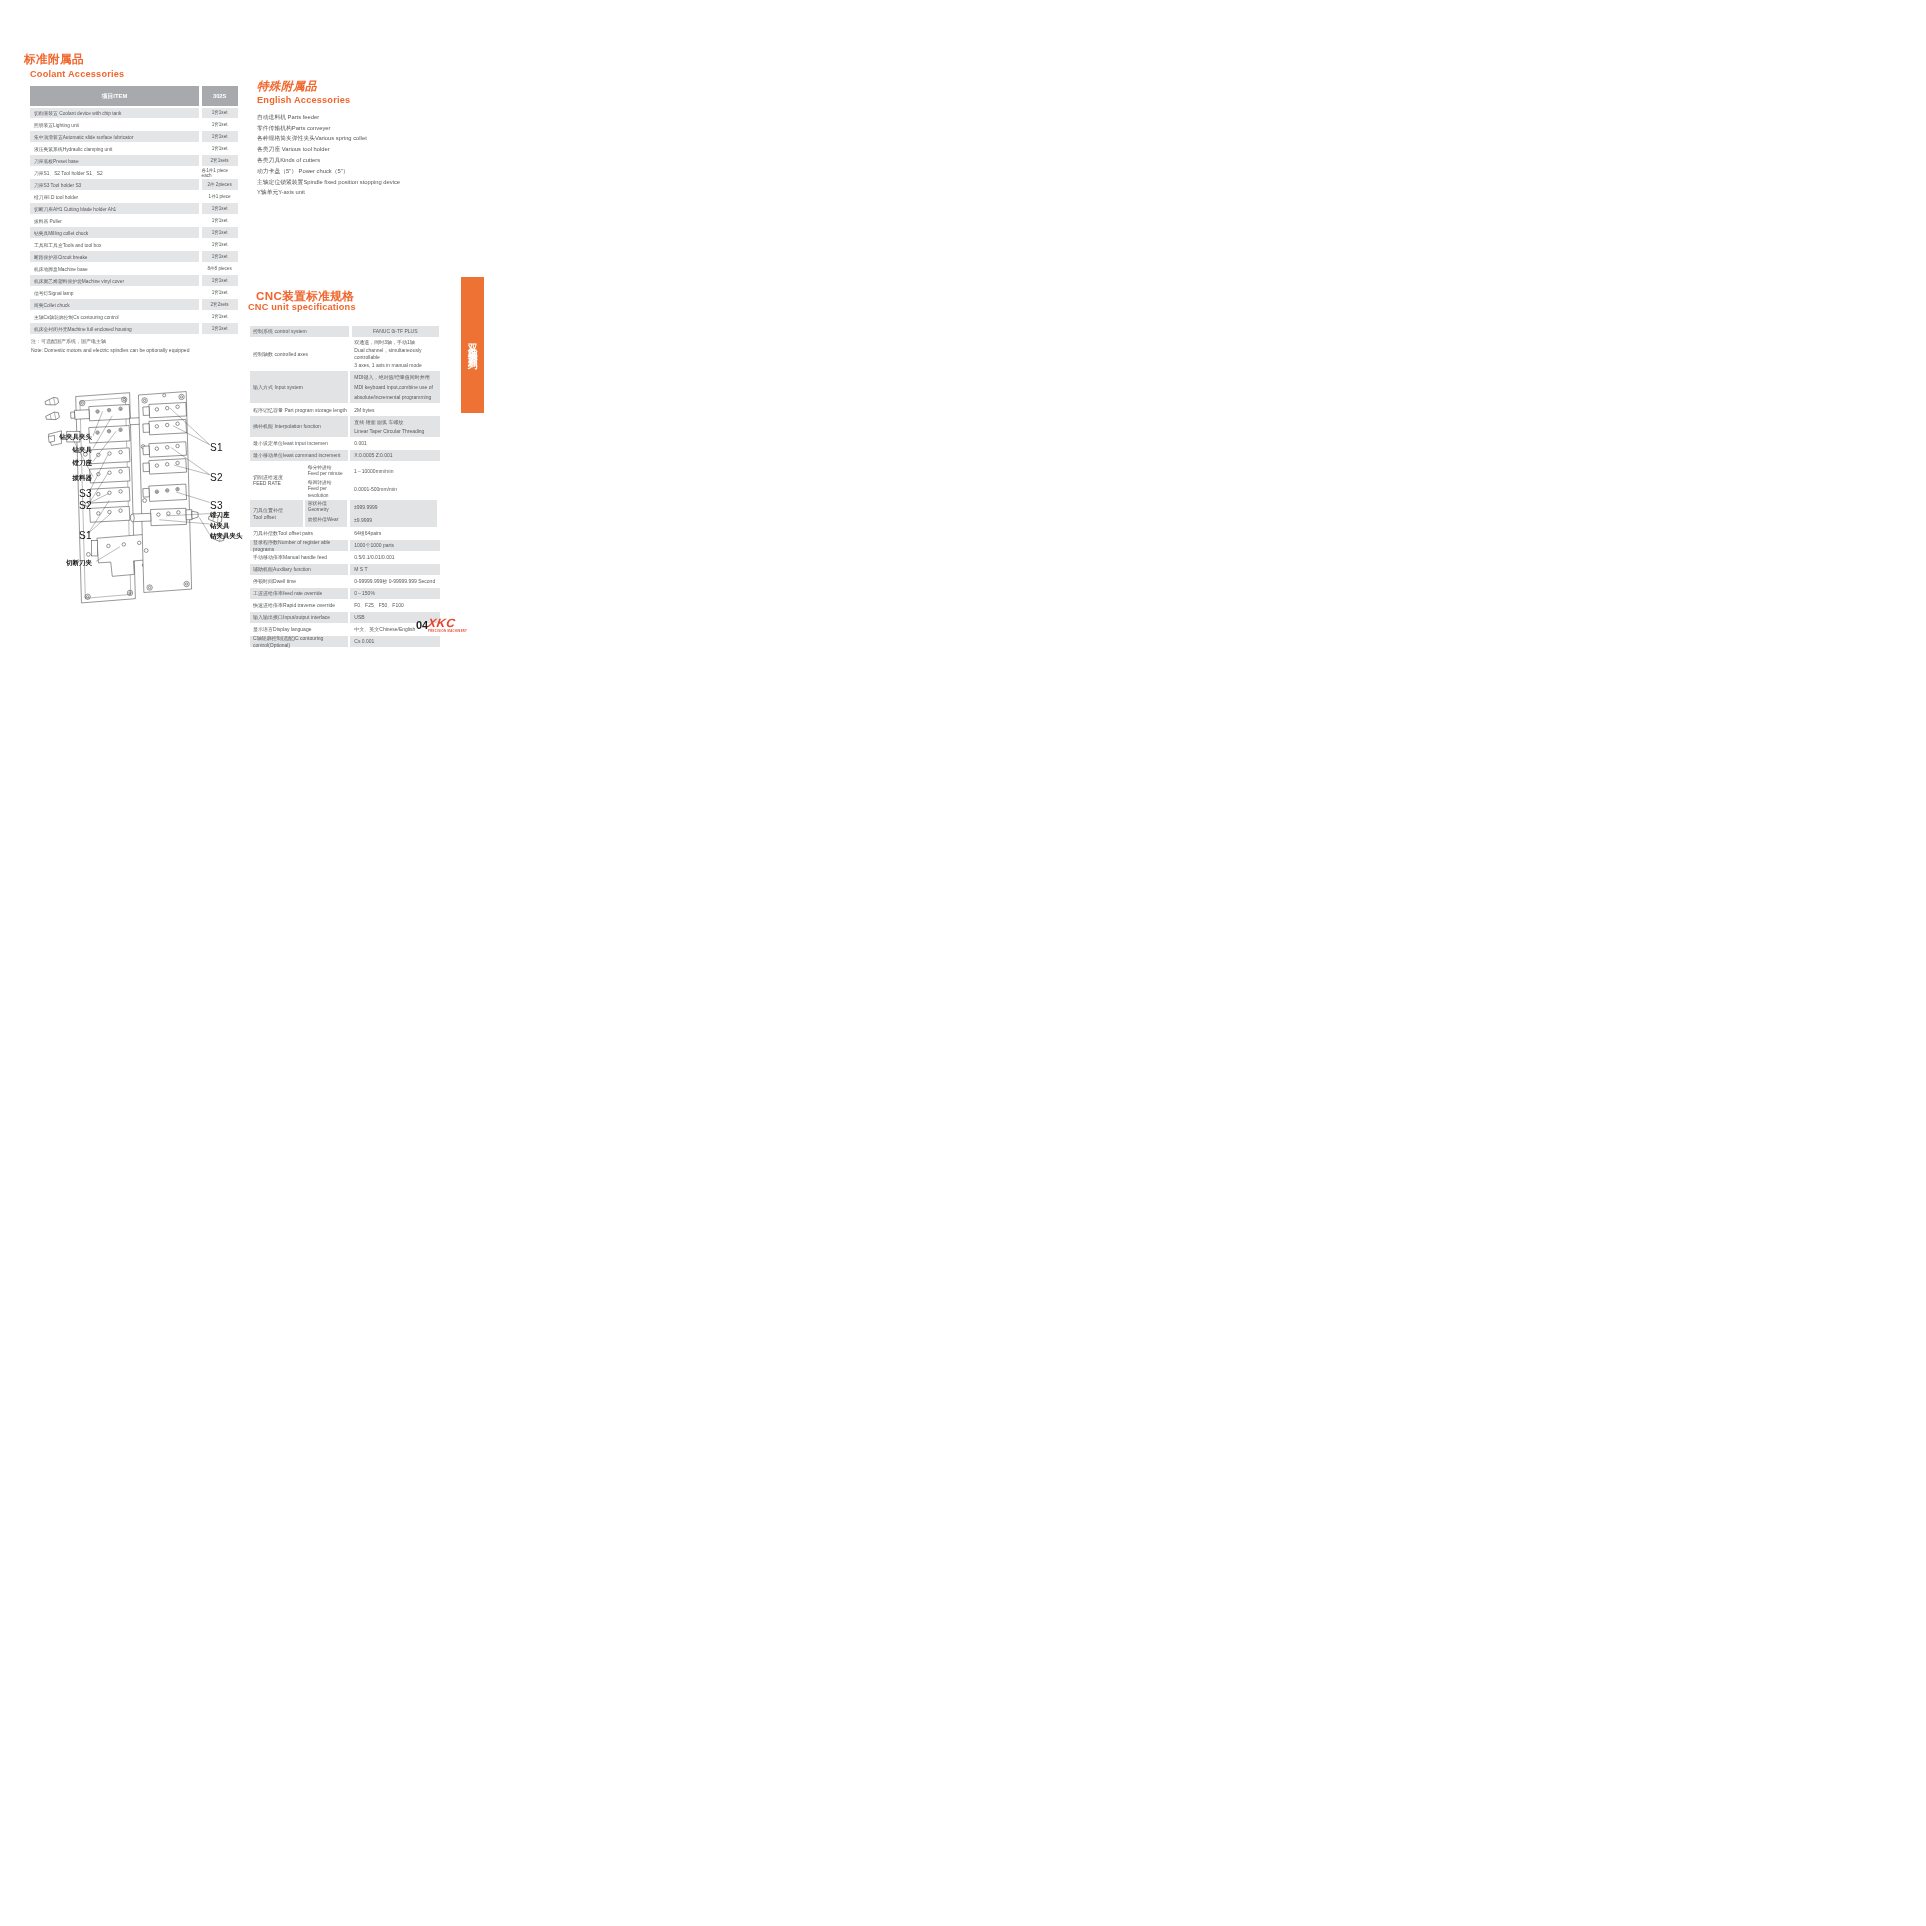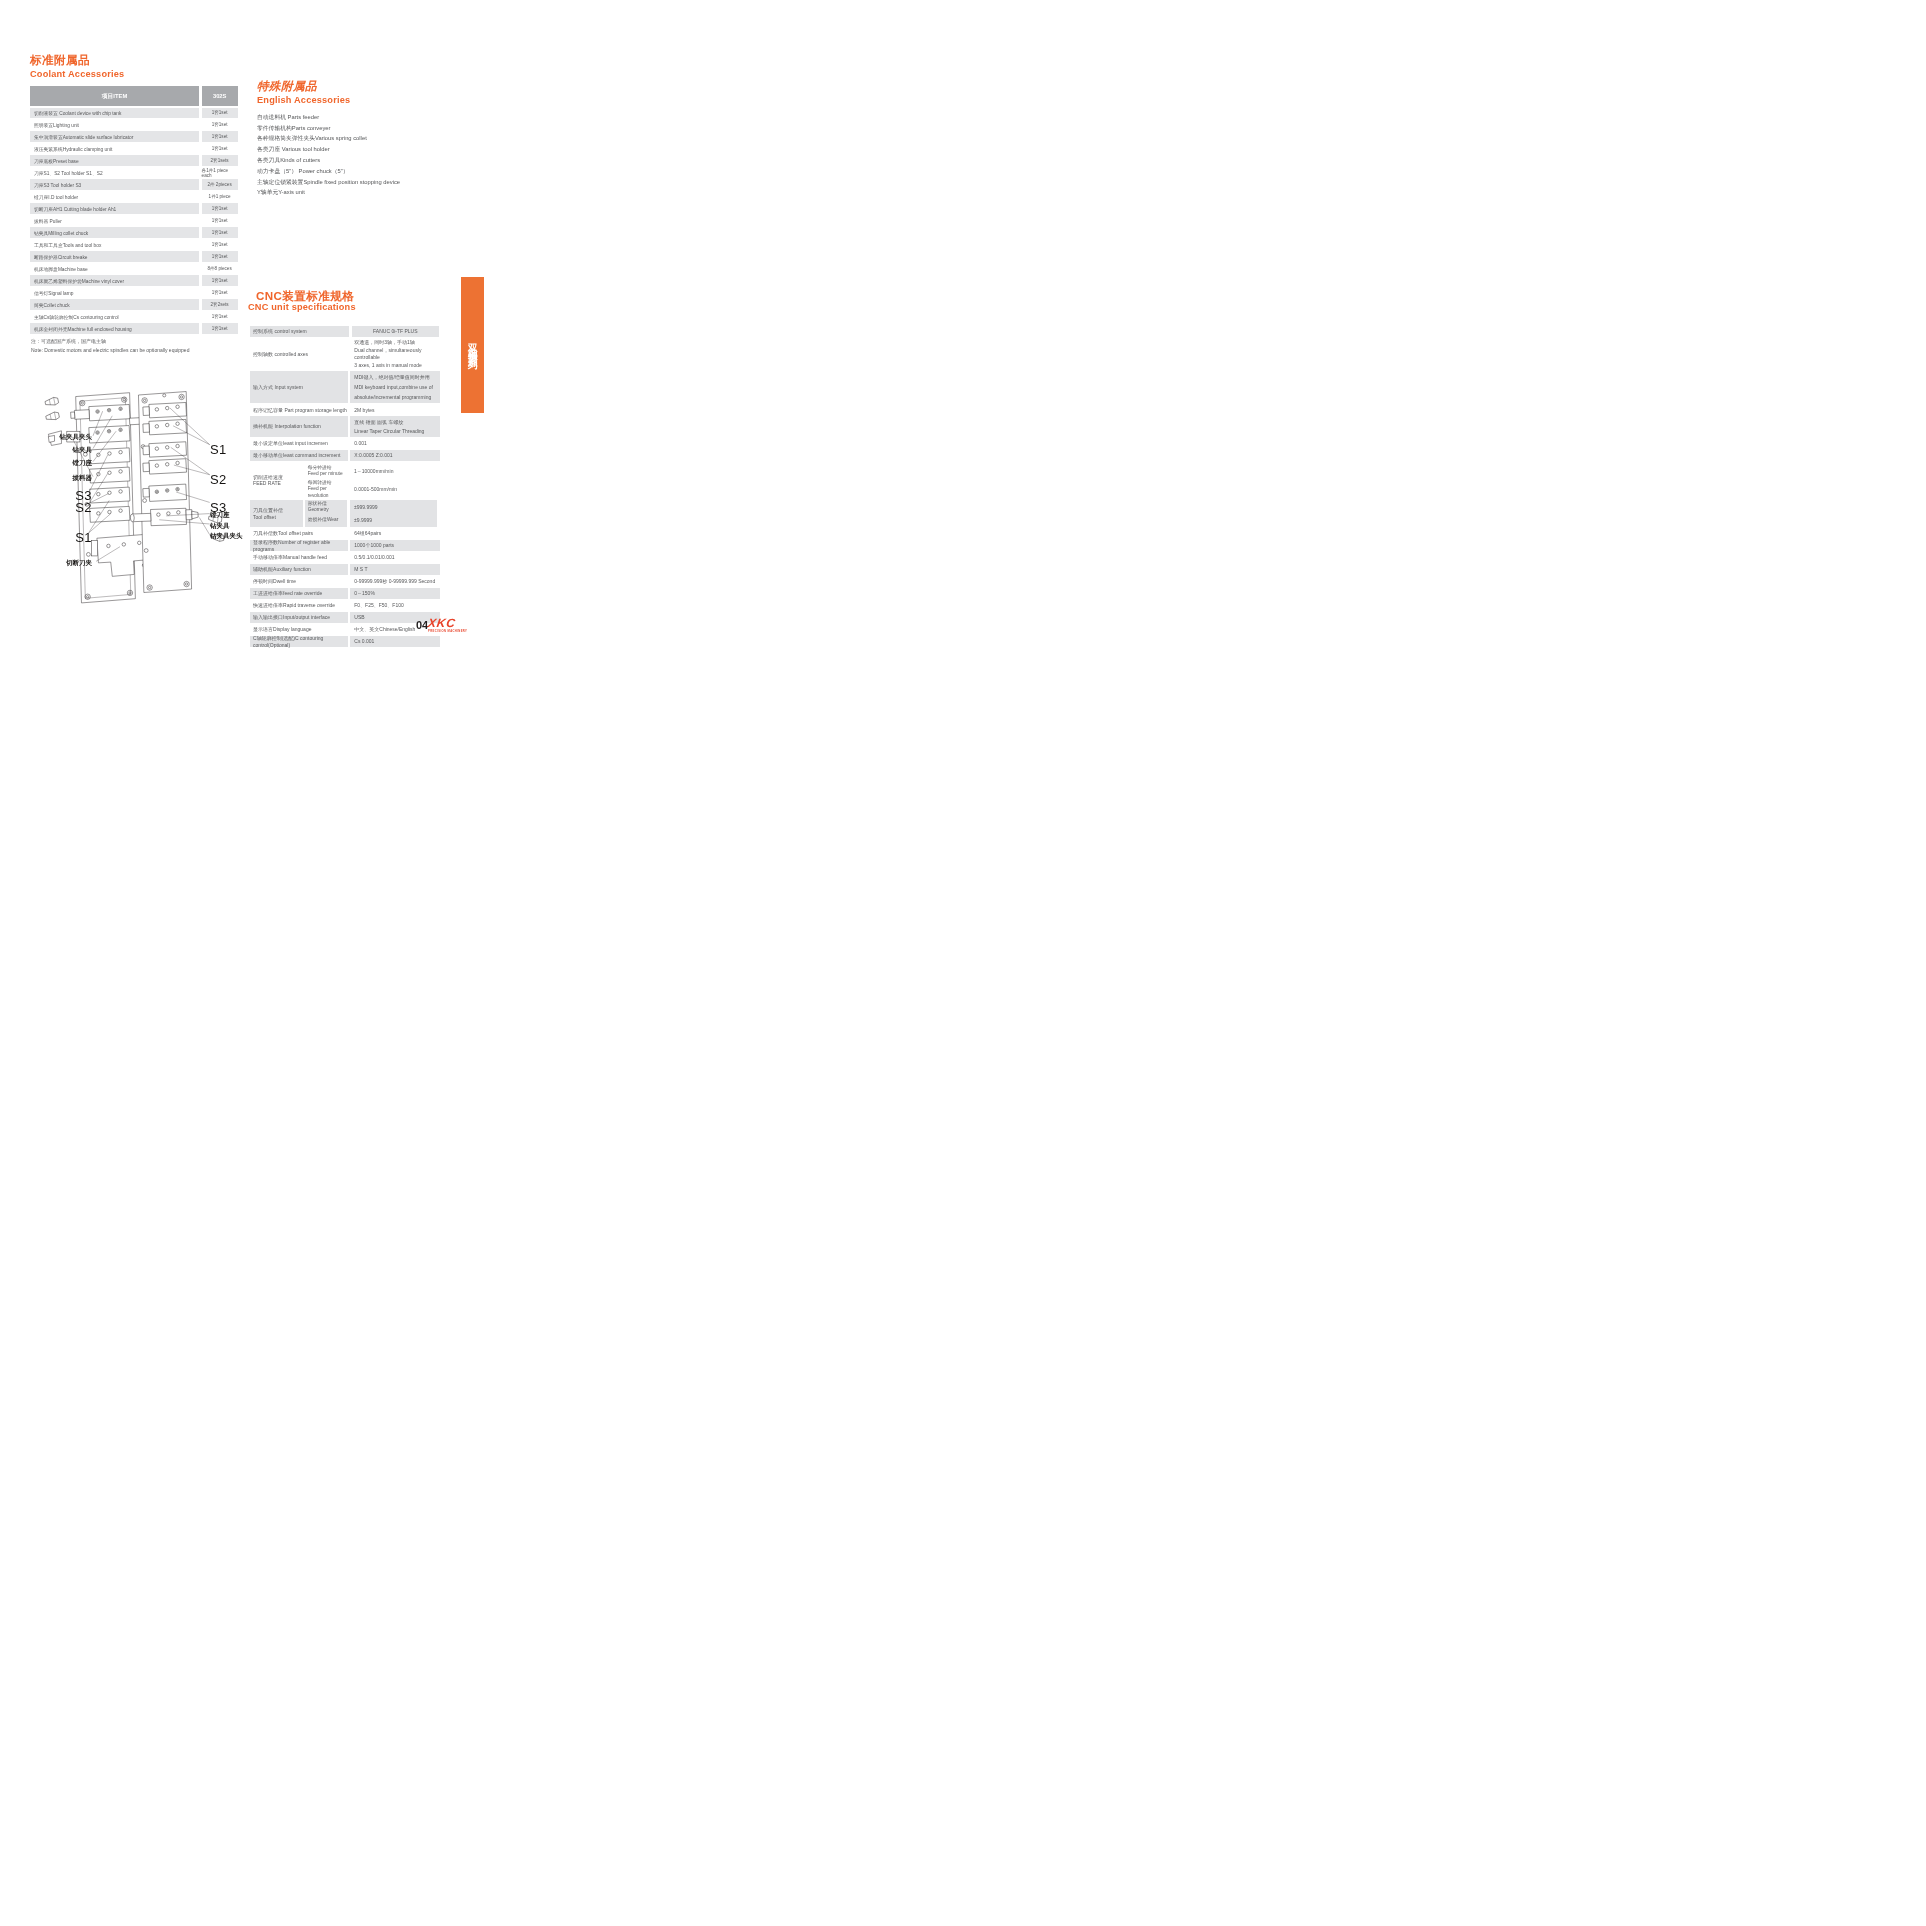--- a/index.html
+++ b/index.html
@@ -31,41 +31,41 @@
   .cnc-row { display:flex; margin-bottom:1.2px; }
   .cnc-row .lab { width:96px; margin-right:2.7px; padding-left:3.1px; display:flex; flex-direction:column; justify-content:center; font-size:5px; color:#58595b; line-height:6.5px; }
   .cnc-row .lab1 { width:50px; margin-right:2.3px; padding-left:3.1px; display:flex; flex-direction:column; justify-content:center; font-size:5px; color:#58595b; line-height:6.5px; }
   .cnc-row .sub { width:42px; margin-right:2.7px; display:flex; flex-direction:column; }
   .cnc-row .sub .scell { flex:1; display:flex; flex-direction:column; justify-content:center; padding-left:2.3px; font-size:4.8px; color:#58595b; line-height:6.2px; }
   .cnc-row .val { width:87px; display:flex; flex-direction:column; justify-content:space-evenly; padding-left:3.9px; font-size:5px; color:#58595b; line-height:6.5px; }
   .cnc-row .val.center { align-items:center; padding-left:0; justify-content:center; }
   .cnc-row.shaded .lab, .cnc-row.shaded .lab1, .cnc-row.shaded .sub, .cnc-row.shaded .val { background:#e2e3e5; }
   
   .dlabel { position:absolute; color:#161412; font-size:6.5px; font-weight:bold; white-space:nowrap; }
-  .dlabel.sn { font-weight:normal; font-size:13px; letter-spacing:0.4px; }
+  .dlabel.sn { font-weight:normal; font-size:10px; letter-spacing:0.4px; }
   
   .tab {
     right:1.2px; top:277px; width:23px; height:136px; background:#ed7233;
     display:flex; align-items:center; justify-content:center;
   }
   .tab-text { writing-mode:vertical-rl; text-orientation:upright; color:#ffffff; font-size:9.6px; letter-spacing:2.7px; font-weight:bold; }
   
   .pgnum { font-size:11px; color:#231f20; font-weight:bold; }
   .logo { font-size:12px; color:#e8432a; font-weight:bold; font-style:italic; letter-spacing:0.8px; transform:skewX(-8deg); }
   .logo-sub { font-size:2.7px; color:#e8432a; font-weight:bold; letter-spacing:0.4px; }
   svg .ln { stroke:#231f20; fill:none; stroke-width:1.2; }
   svg .fw { stroke:#231f20; fill:#ffffff; stroke-width:1.2; }
   svg .thin { stroke:#231f20; fill:none; stroke-width:0.8; }
 </style>
 </head>
 <body>
 
 <div class="page">
 
-  <div class="abs h-zh" style="left:30px; top:53px;">标准附属品</div>
+  <div class="abs h-zh" style="left:24px; top:53px;font-family:Liberation Mono, monospace;">标准附属品</div>
   <div class="abs h-en" style="left:30px; top:69px;">Coolant Accessories</div>
 
   <div class="abs t1">
     <div class="t1-hdr">
       <div class="c1">项目ITEM</div>
       <div class="c2">302S</div>
     </div>
     <div>
         <div class="t1-row shaded">
           <div class="c1">切削液装置 Coolant device with chip tank</div>

